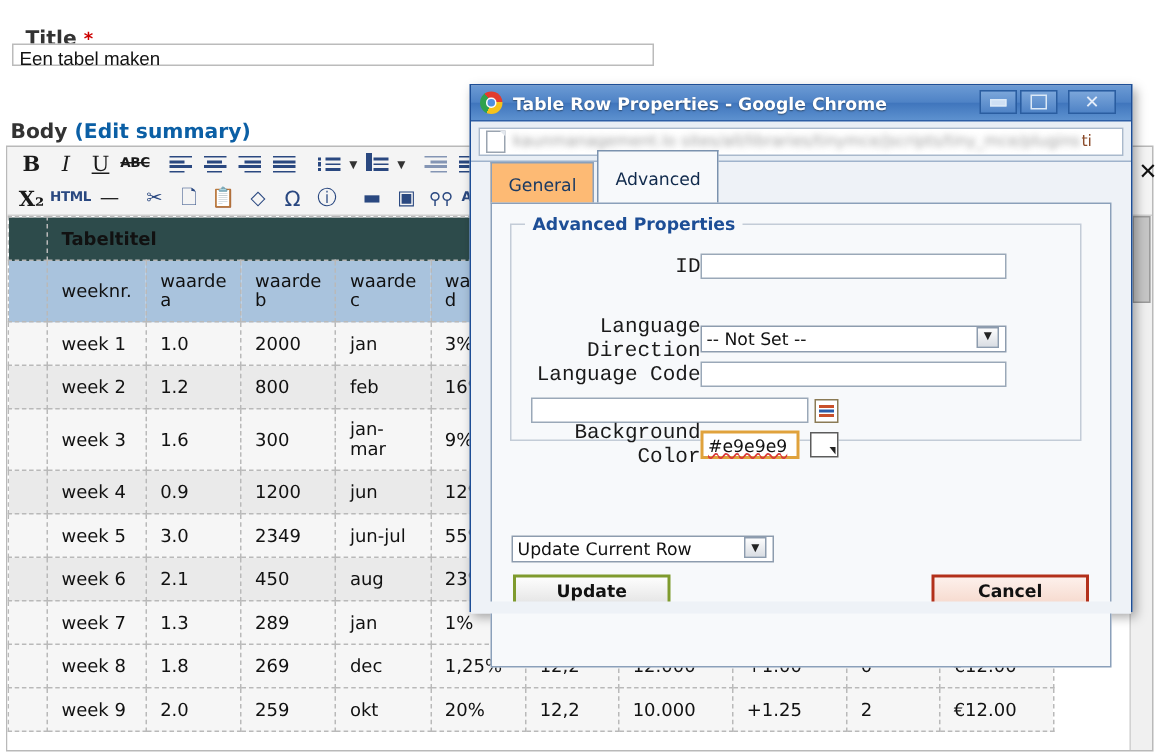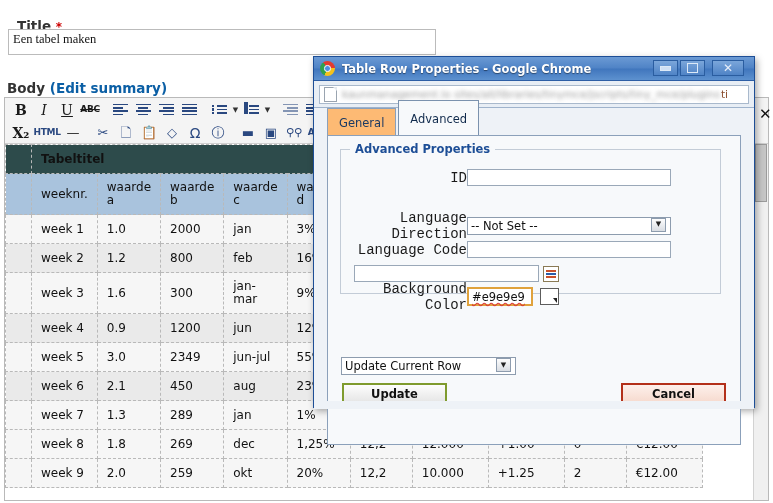--- a/index.html
+++ b/index.html
@@ -13,23 +13,23 @@
   
   #page{position:absolute;left:0;top:0;width:773px;height:503px;background:#fff;}
 
   .field-label{
     font-weight:bold;font-size:13.5px;color:#333;
     font-family:"DejaVu Sans","Liberation Sans",sans-serif;
   }
   .req-star{color:#c00;font-size:12px;}
   #title-label{position:absolute;left:17px;top:18px;}
   #title-input{
-    position:absolute;left:8px;top:29px;width:428px;height:26px;
+    position:absolute;left:8px;top:29px;width:428px;height:15px;
     border:1px solid #bbb;background:#fff;
-    font-family:Liberation Serif, serif;
+    font-family:Liberation Sans, sans-serif;
     font-size:12.5px;color:#111;padding:0 0 0 4px;line-height:19px;
     box-sizing:border-box;
   }
   #body-label{position:absolute;left:7px;top:80px;}
   #body-label .link{color:#0b5fa5;}
 
   
   #editor-wrap{
     position:absolute;left:4px;top:97px;width:765px;height:404px;
     border:1px solid #b9b9b9;background:#fff;box-sizing:border-box;

